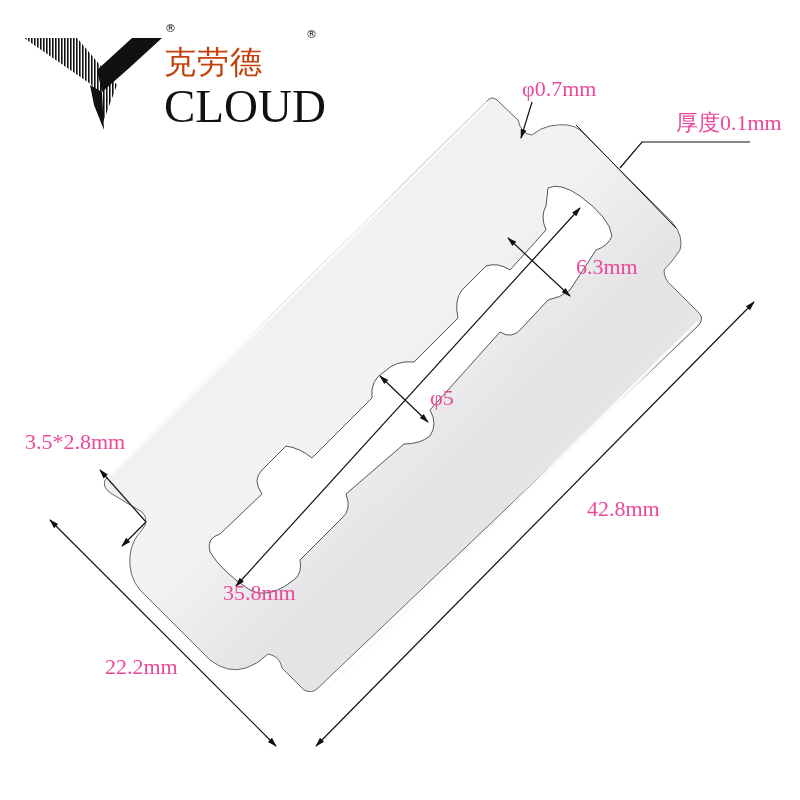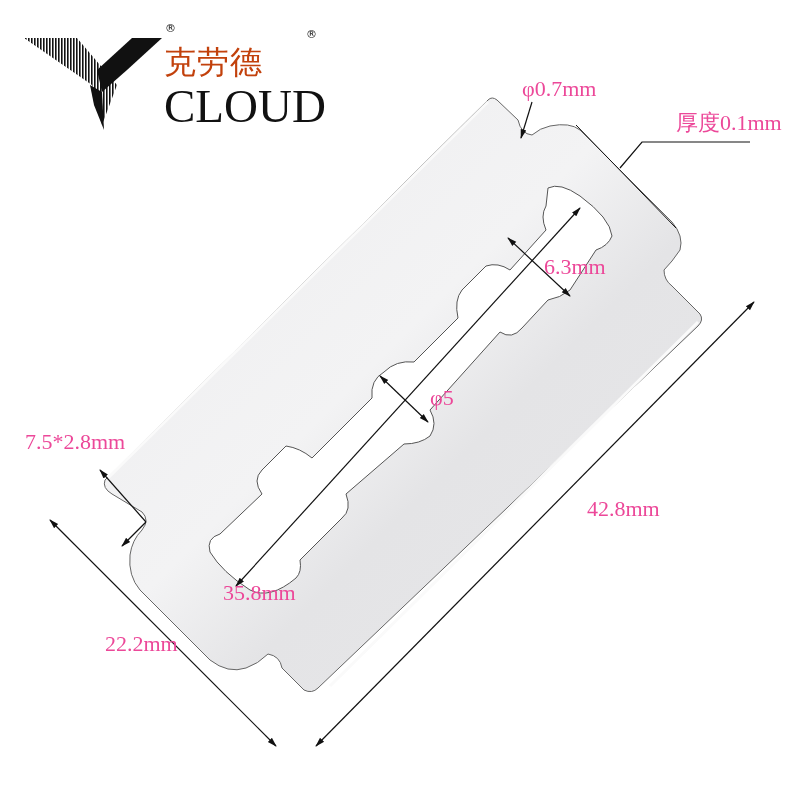--- a/index.html
+++ b/index.html
@@ -84,18 +84,18 @@
   <line x1="100" y1="470" x2="146" y2="522" stroke="#111" stroke-width="1.2" marker-start="url(#arr)"></line>
   <line x1="146" y1="522" x2="122" y2="546" stroke="#111" stroke-width="1.2" marker-end="url(#arr)"></line>
 
   <line x1="50" y1="520" x2="276" y2="746" stroke="#111" stroke-width="1.2" marker-start="url(#arr)" marker-end="url(#arr)"></line>
 
   <line x1="316" y1="746" x2="754" y2="302" stroke="#111" stroke-width="1.2" marker-start="url(#arr)" marker-end="url(#arr)"></line>
 </svg>
 
 <div class="lbl" style="left:522px; top:76px;">φ0.7mm</div>
 <div class="lbl" style="left:676px; top:108px;">厚度0.1mm</div>
-<div class="lbl" style="left:544px; top:254px;">6.3mm</div>
+<div class="lbl" style="left:576px; top:254px;">6.3mm</div>
 <div class="lbl" style="left:430px; top:385px;">φ5</div>
-<div class="lbl" style="left:25px; top:429px;">7.5*2.8mm</div>
+<div class="lbl" style="left:25px; top:429px;">3.5*2.8mm</div>
 <div class="lbl" style="left:223px; top:580px;">35.8mm</div>
-<div class="lbl" style="left:105px; top:631px;">22.2mm</div>
+<div class="lbl" style="left:105px; top:654px;">22.2mm</div>
 <div class="lbl" style="left:587px; top:496px;">42.8mm</div>
 
 </body></html>

